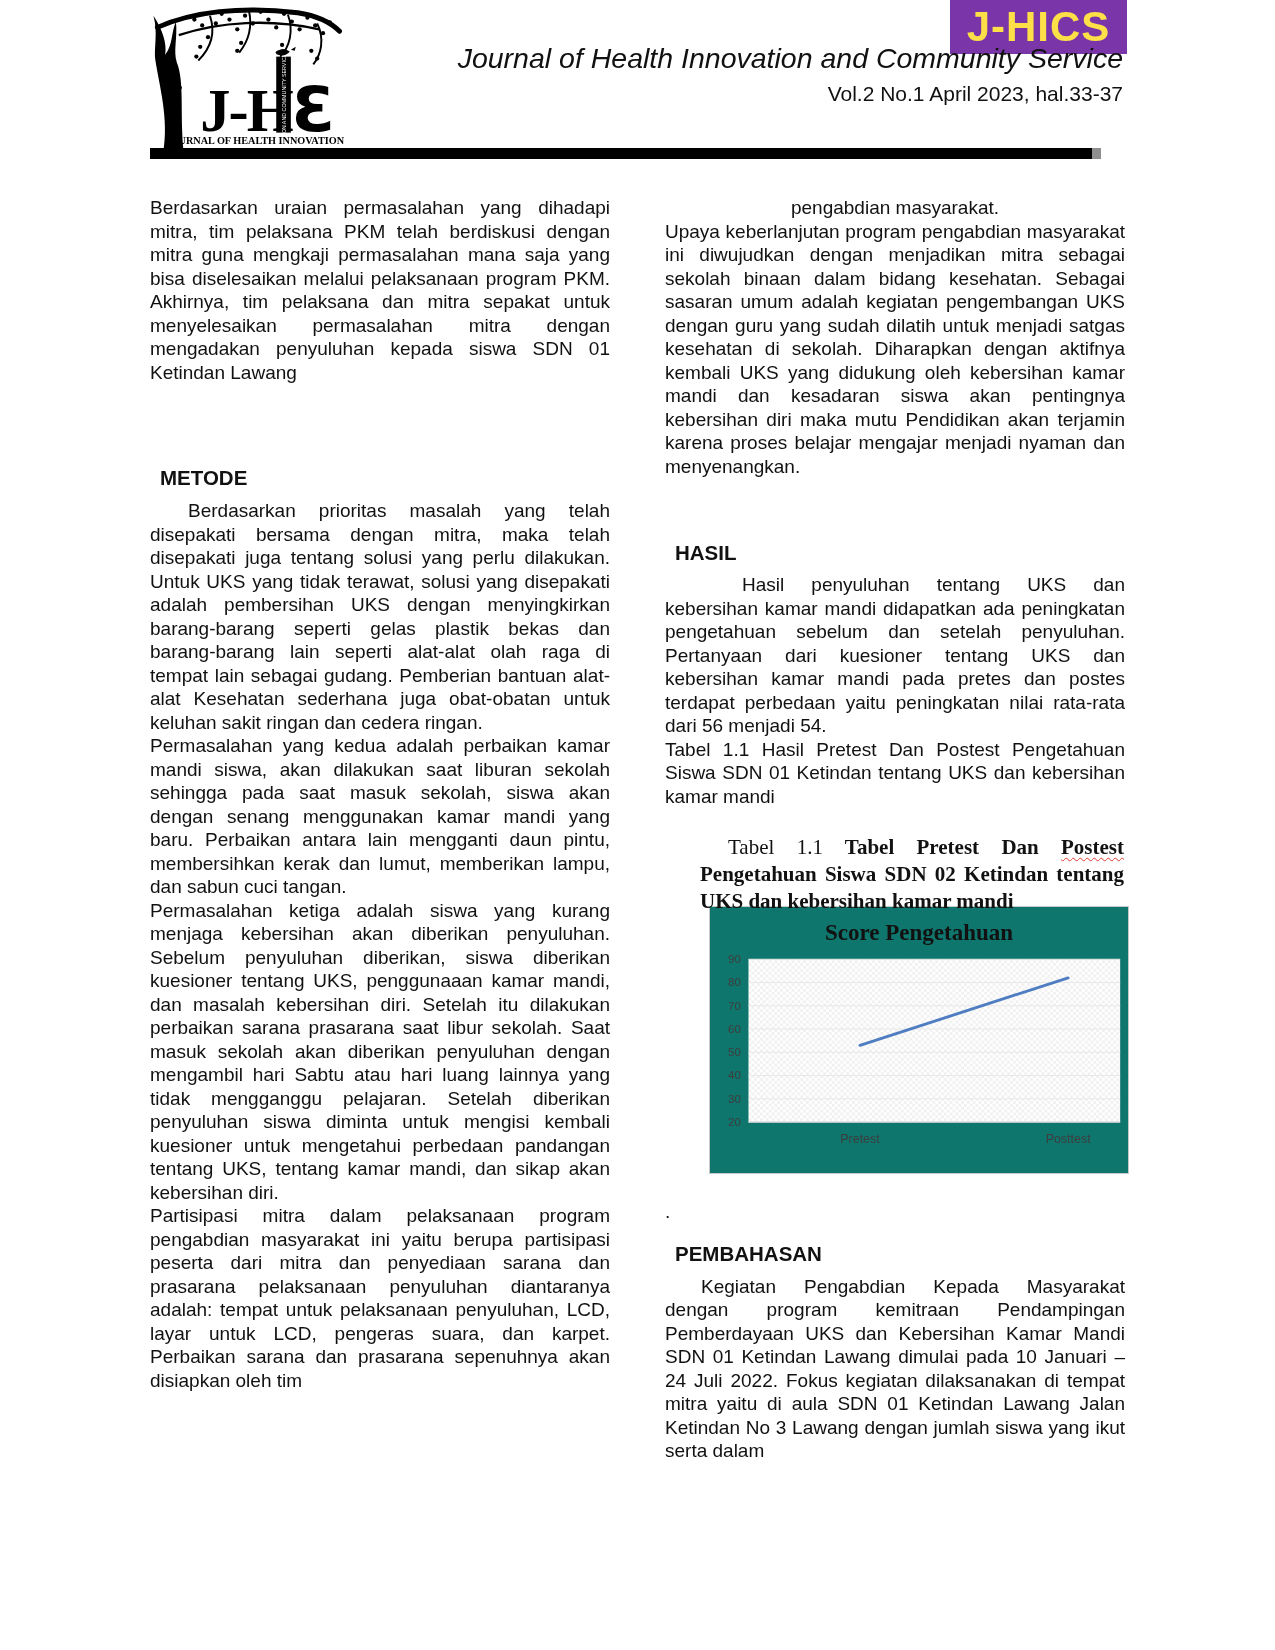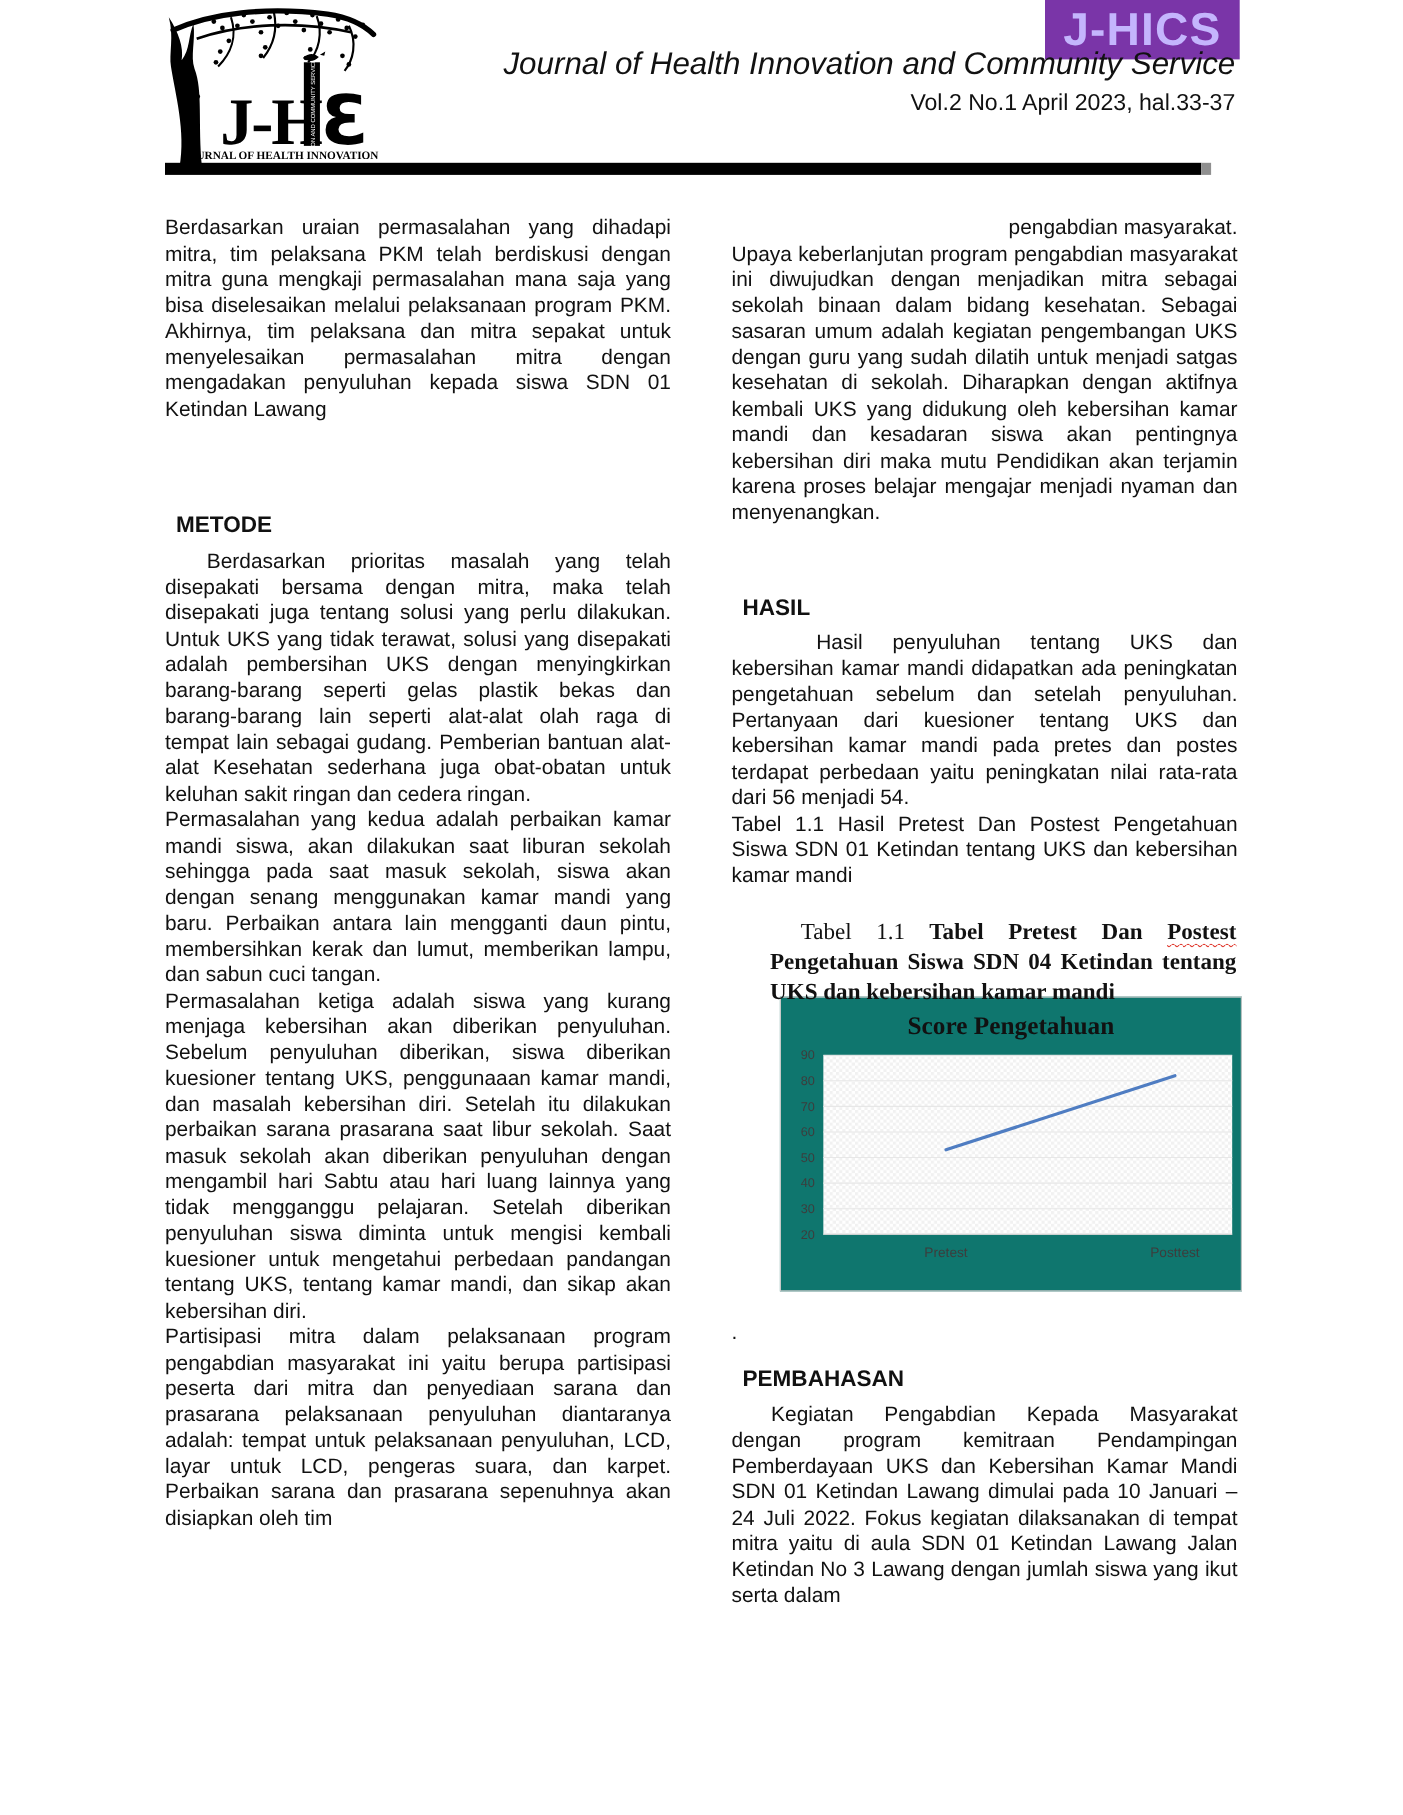--- a/index.html
+++ b/index.html
@@ -2,37 +2,37 @@
 <html><head>
 <meta charset="utf-8">
 <style>
   html,body{margin:0;padding:0;background:#ffffff;}
   .page{position:relative;width:1275px;height:1650px;background:#ffffff;overflow:hidden;
         font-family:"Liberation Sans",sans-serif;color:#111;}
   
   .hdr{position:absolute;left:0;top:0;width:1275px;height:196px;}
   .logo{position:absolute;left:148px;top:4px;width:198px;height:152px;}
   .badge{position:absolute;left:950px;top:0;width:177px;height:54px;background:#7a35a8;
-         color:#c4b5fd;font-weight:bold;font-size:42px;line-height:54px;text-align:center;
+         color:#fde047;font-weight:bold;font-size:42px;line-height:54px;text-align:center;
          letter-spacing:1px;}
   .titleblock{position:absolute;right:152px;top:40px;text-align:right;white-space:nowrap;}
   .jtitle{font-style:italic;font-size:28.5px;line-height:36px;}
   .jissue{font-size:21px;line-height:36px;}
   .rule{position:absolute;left:150px;top:148px;width:942px;height:11px;background:#000;}
   .rule-tail{position:absolute;left:1092px;top:148px;width:9px;height:11px;background:#8f8f8f;}
   
   .cols{position:absolute;left:150px;top:196px;width:975px;display:flex;gap:55px;}
   .col{width:460px;font-size:19px;line-height:23.5px;text-align:justify;text-justify:inter-word;}
   .col p{margin:0;}
   h2.sect{font-size:20.5px;line-height:24px;font-weight:bold;margin:10px;text-align:left;}
   .m-metode{margin-top:82px !important;margin-bottom:9px !important;}
   .ind38{text-indent:38px;}
   .ind77{text-indent:77px;}
   .ind36{text-indent:36px;}
-  .single{text-align:right;}
+  .single{text-align:center;}
   .m-hasil{margin-top:63px !important;margin-bottom:8px !important;}
   .m-pemb{margin-top:18px !important;margin-bottom:9px !important;}
   .dotline{margin-top:26px !important;text-align:left;}
   
   .figure{margin-top:26px;}
   .fig-caption{position:relative;z-index:2;margin-left:35px !important;width:424px;
                font-family:"Liberation Serif",serif;font-size:21px;line-height:27px;
                font-weight:bold;text-align:justify;}
   .fig-caption .cap-prefix{font-weight:normal;}
   .fig-caption{text-indent:28px;}
@@ -138,21 +138,21 @@
       <p>Upaya keberlanjutan program pengabdian masyarakat ini diwujudkan dengan menjadikan mitra sebagai sekolah binaan dalam bidang kesehatan. Sebagai sasaran umum adalah kegiatan pengembangan UKS dengan guru yang sudah dilatih untuk menjadi satgas kesehatan di sekolah. Diharapkan dengan aktifnya kembali UKS yang didukung oleh kebersihan kamar mandi dan kesadaran siswa akan pentingnya kebersihan diri maka mutu Pendidikan akan terjamin karena proses belajar mengajar menjadi nyaman dan menyenangkan.</p>
       <h2 class="sect m-hasil">HASIL</h2>
       <p class="ind77">Hasil penyuluhan tentang UKS dan kebersihan kamar mandi didapatkan ada peningkatan pengetahuan sebelum dan setelah penyuluhan. Pertanyaan dari kuesioner tentang UKS dan kebersihan kamar mandi pada pretes dan postes terdapat perbedaan yaitu peningkatan nilai rata-rata dari 56 menjadi 54.</p>
       <p>Tabel 1.1 Hasil Pretest Dan Postest Pengetahuan Siswa SDN 01 Ketindan tentang UKS dan kebersihan kamar mandi</p>
 
       <div class="figure">
         <p class="fig-caption">
           <span class="cap-prefix">Tabel 1.1</span>
           <span>Tabel Pretest Dan</span>
           <span class="sp-err">Postest</span>
-          <span>Pengetahuan Siswa SDN 04 Ketindan tentang UKS dan kebersihan kamar mandi</span>
+          <span>Pengetahuan Siswa SDN 02 Ketindan tentang UKS dan kebersihan kamar mandi</span>
         </p>
         <div class="fig-box">
           <p class="chart-title">Score Pengetahuan</p>
           <svg viewBox="0 0 428 218">
             <defs>
               <pattern id="weave" width="6" height="6" patternUnits="userSpaceOnUse">
                 <rect width="6" height="6" fill="#ffffff"></rect>
                 <rect x="0" y="0" width="3" height="3" fill="#f1f1f1"></rect>
                 <rect x="3" y="3" width="3" height="3" fill="#f1f1f1"></rect>
               </pattern>

